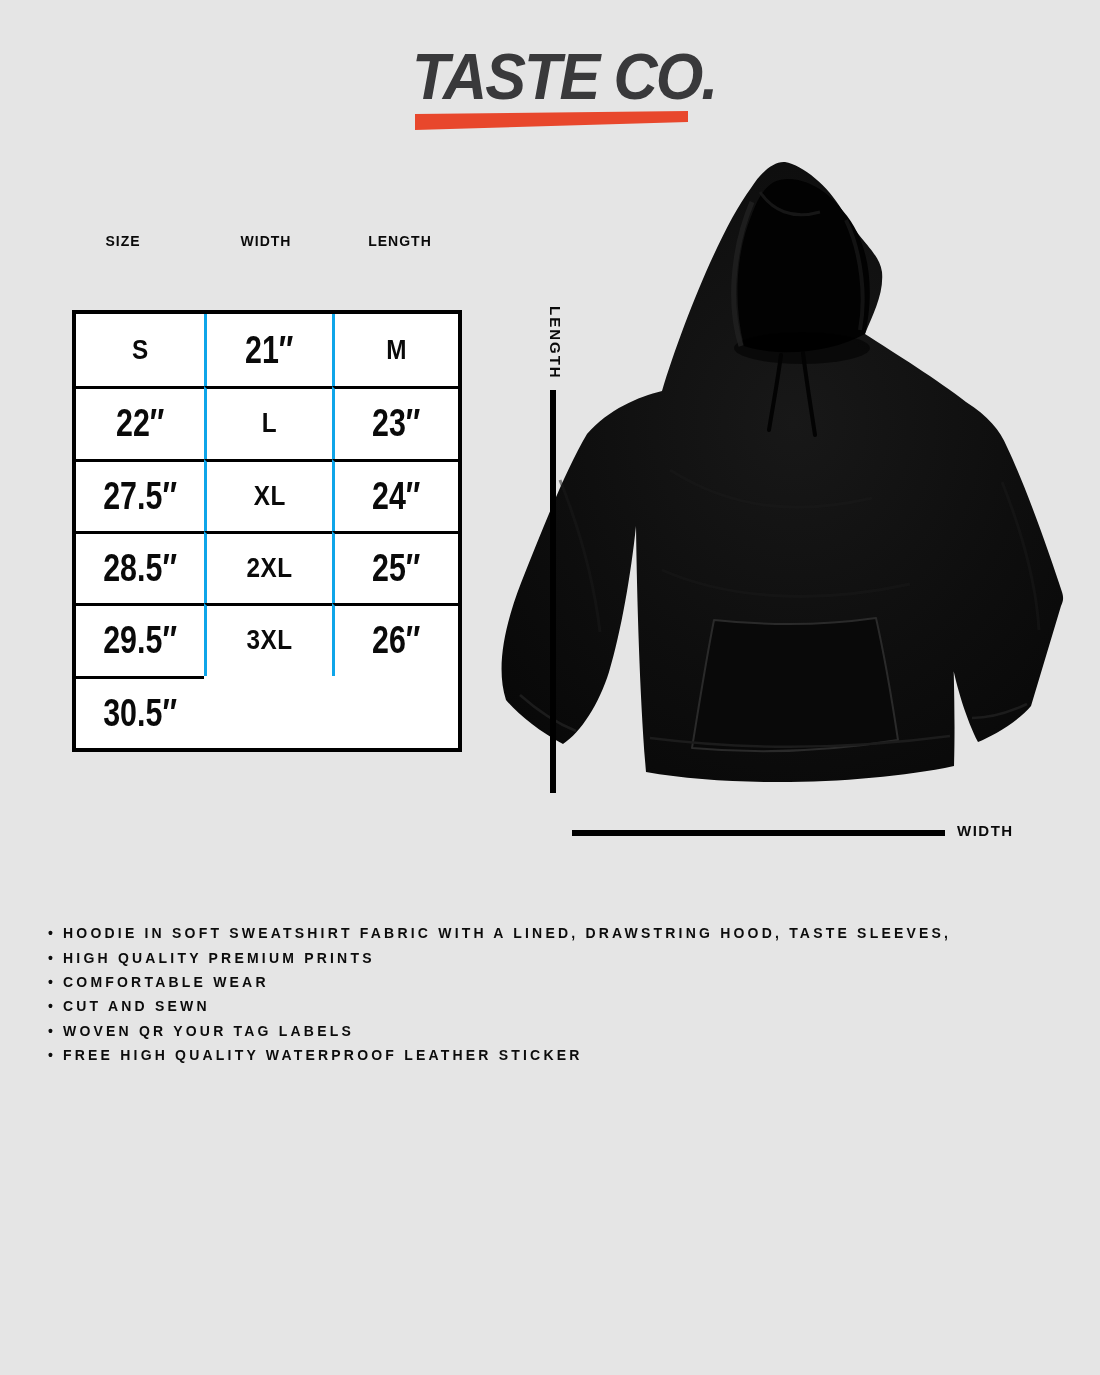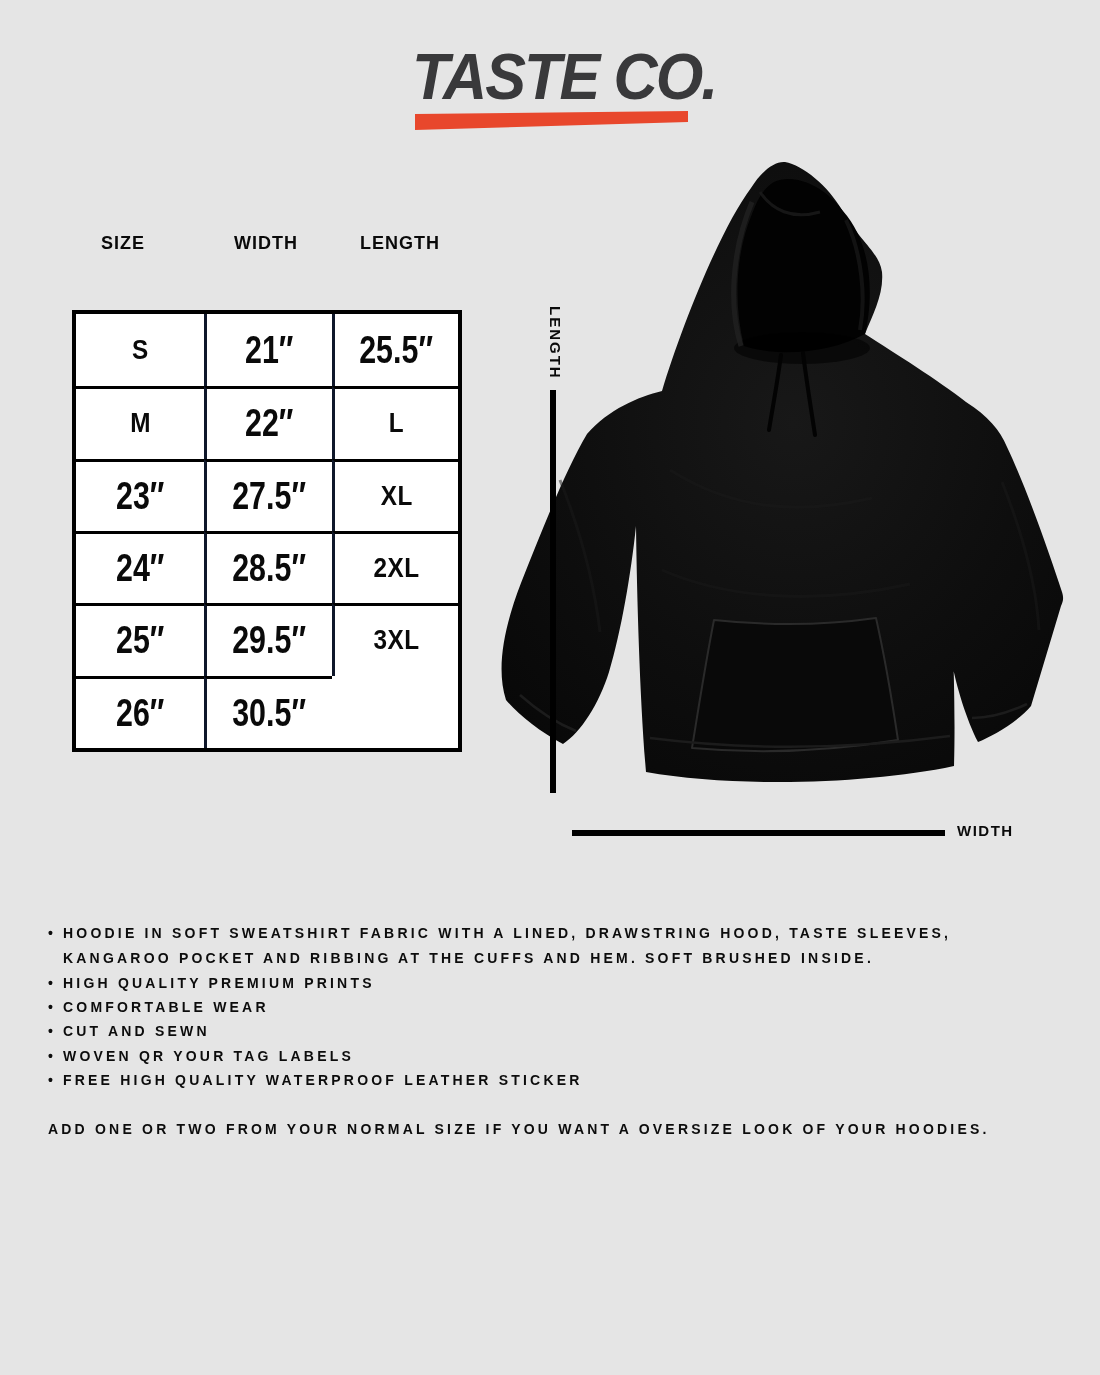--- a/index.html
+++ b/index.html
@@ -12,34 +12,34 @@
     font-size:65px;line-height:65px;font-weight:bold;font-style:italic;
     letter-spacing:-2px;color:#39393b;white-space:nowrap;
     transform:scaleX(0.94);transform-origin:left center;
   }
   .logo-underline{position:absolute;left:412px;top:110px;width:278px;height:22px;}
 
   
   .chart-headers{position:absolute;top:233px;left:0;width:100%;height:24px;}
   .chart-header{
     position:absolute;transform:translateX(-50%);
-    font-size:18px;font-weight:bold;letter-spacing:1px;color:#0a0a0a;white-space:nowrap;
+    font-size:14px;font-weight:bold;letter-spacing:1px;color:#0a0a0a;white-space:nowrap;
   }
   .h-size{left:123px;} .h-width{left:266px;} .h-length{left:400px;}
 
   .size-table{
     position:absolute;left:72px;top:310px;width:390px;height:442px;
     box-sizing:border-box;border:4px solid #000;background:#fff;
     display:grid;grid-template-columns:128px 128px 1fr;grid-auto-rows:1fr;
   }
   .cell{
     display:flex;align-items:center;justify-content:center;
     box-sizing:border-box;color:#0a0a0a;
   }
-  .cell:nth-child(3n+2),.cell:nth-child(3n){border-left:3px solid #0f172a;}
+  .cell:nth-child(3n+2),.cell:nth-child(3n){border-left:3px solid #0ea5e9;}
   .cell:nth-child(n+4){border-top:3px solid #000;}
   .cell-size span{
     font-size:27px;font-weight:bold;letter-spacing:0.5px;
     display:inline-block;transform:scaleX(0.9);
   }
   .cell-val span{
     font-size:38px;font-weight:bold;
     display:inline-block;transform:scaleX(0.8);white-space:nowrap;
   }
 
@@ -84,23 +84,20 @@
     <span class="chart-header h-width">WIDTH</span>
     <span class="chart-header h-length">LENGTH</span>
   </div>
 
   <div class="size-table">
     <div class="cell cell-size">
         <span>S</span>
       </div>
     <div class="cell cell-val">
         <span>21″</span>
-      </div>
-    <div class="cell cell-val">
-        <span>25.5″</span>
       </div>
 
     <div class="cell cell-size">
         <span>M</span>
       </div>
     <div class="cell cell-val">
         <span>22″</span>
       </div>
 
     <div class="cell cell-size">
@@ -210,25 +207,24 @@
   </svg>
 
   <span class="length-label">LENGTH</span>
   <div class="length-line"></div>
   <div class="width-line"></div>
   <span class="width-label">WIDTH</span>
 
   <div class="desc">
     <div class="para">
       <span class="bullet-col">•</span>
-      <span><span>HOODIE IN SOFT SWEATSHIRT FABRIC WITH A LINED, DRAWSTRING HOOD, TASTE SLEEVES,</span><br><span>KANGAROO POCKET AND RIBBING AT THE CUFFS AND HEM. SOFT BRUSHED INSIDE.</span></span>
+      <span><span>HOODIE IN SOFT SWEATSHIRT FABRIC WITH A LINED, DRAWSTRING HOOD, TASTE SLEEVES,</span><br></span>
     </div>
     <div class="feature-list">
       <div class="feature"><span class="b">•</span><span>HIGH QUALITY PREMIUM PRINTS</span></div>
       <div class="feature"><span class="b">•</span><span>COMFORTABLE WEAR</span></div>
       <div class="feature"><span class="b">•</span><span>CUT AND SEWN</span></div>
       <div class="feature"><span class="b">•</span><span>WOVEN QR YOUR TAG LABELS</span></div>
       <div class="feature"><span class="b">•</span><span>FREE HIGH QUALITY WATERPROOF LEATHER STICKER</span></div>
     </div>
-    <div class="note">ADD ONE OR TWO FROM YOUR NORMAL SIZE IF YOU WANT A OVERSIZE LOOK OF YOUR HOODIES.</div>
   </div>
 
 </div>
 
 </body></html>

